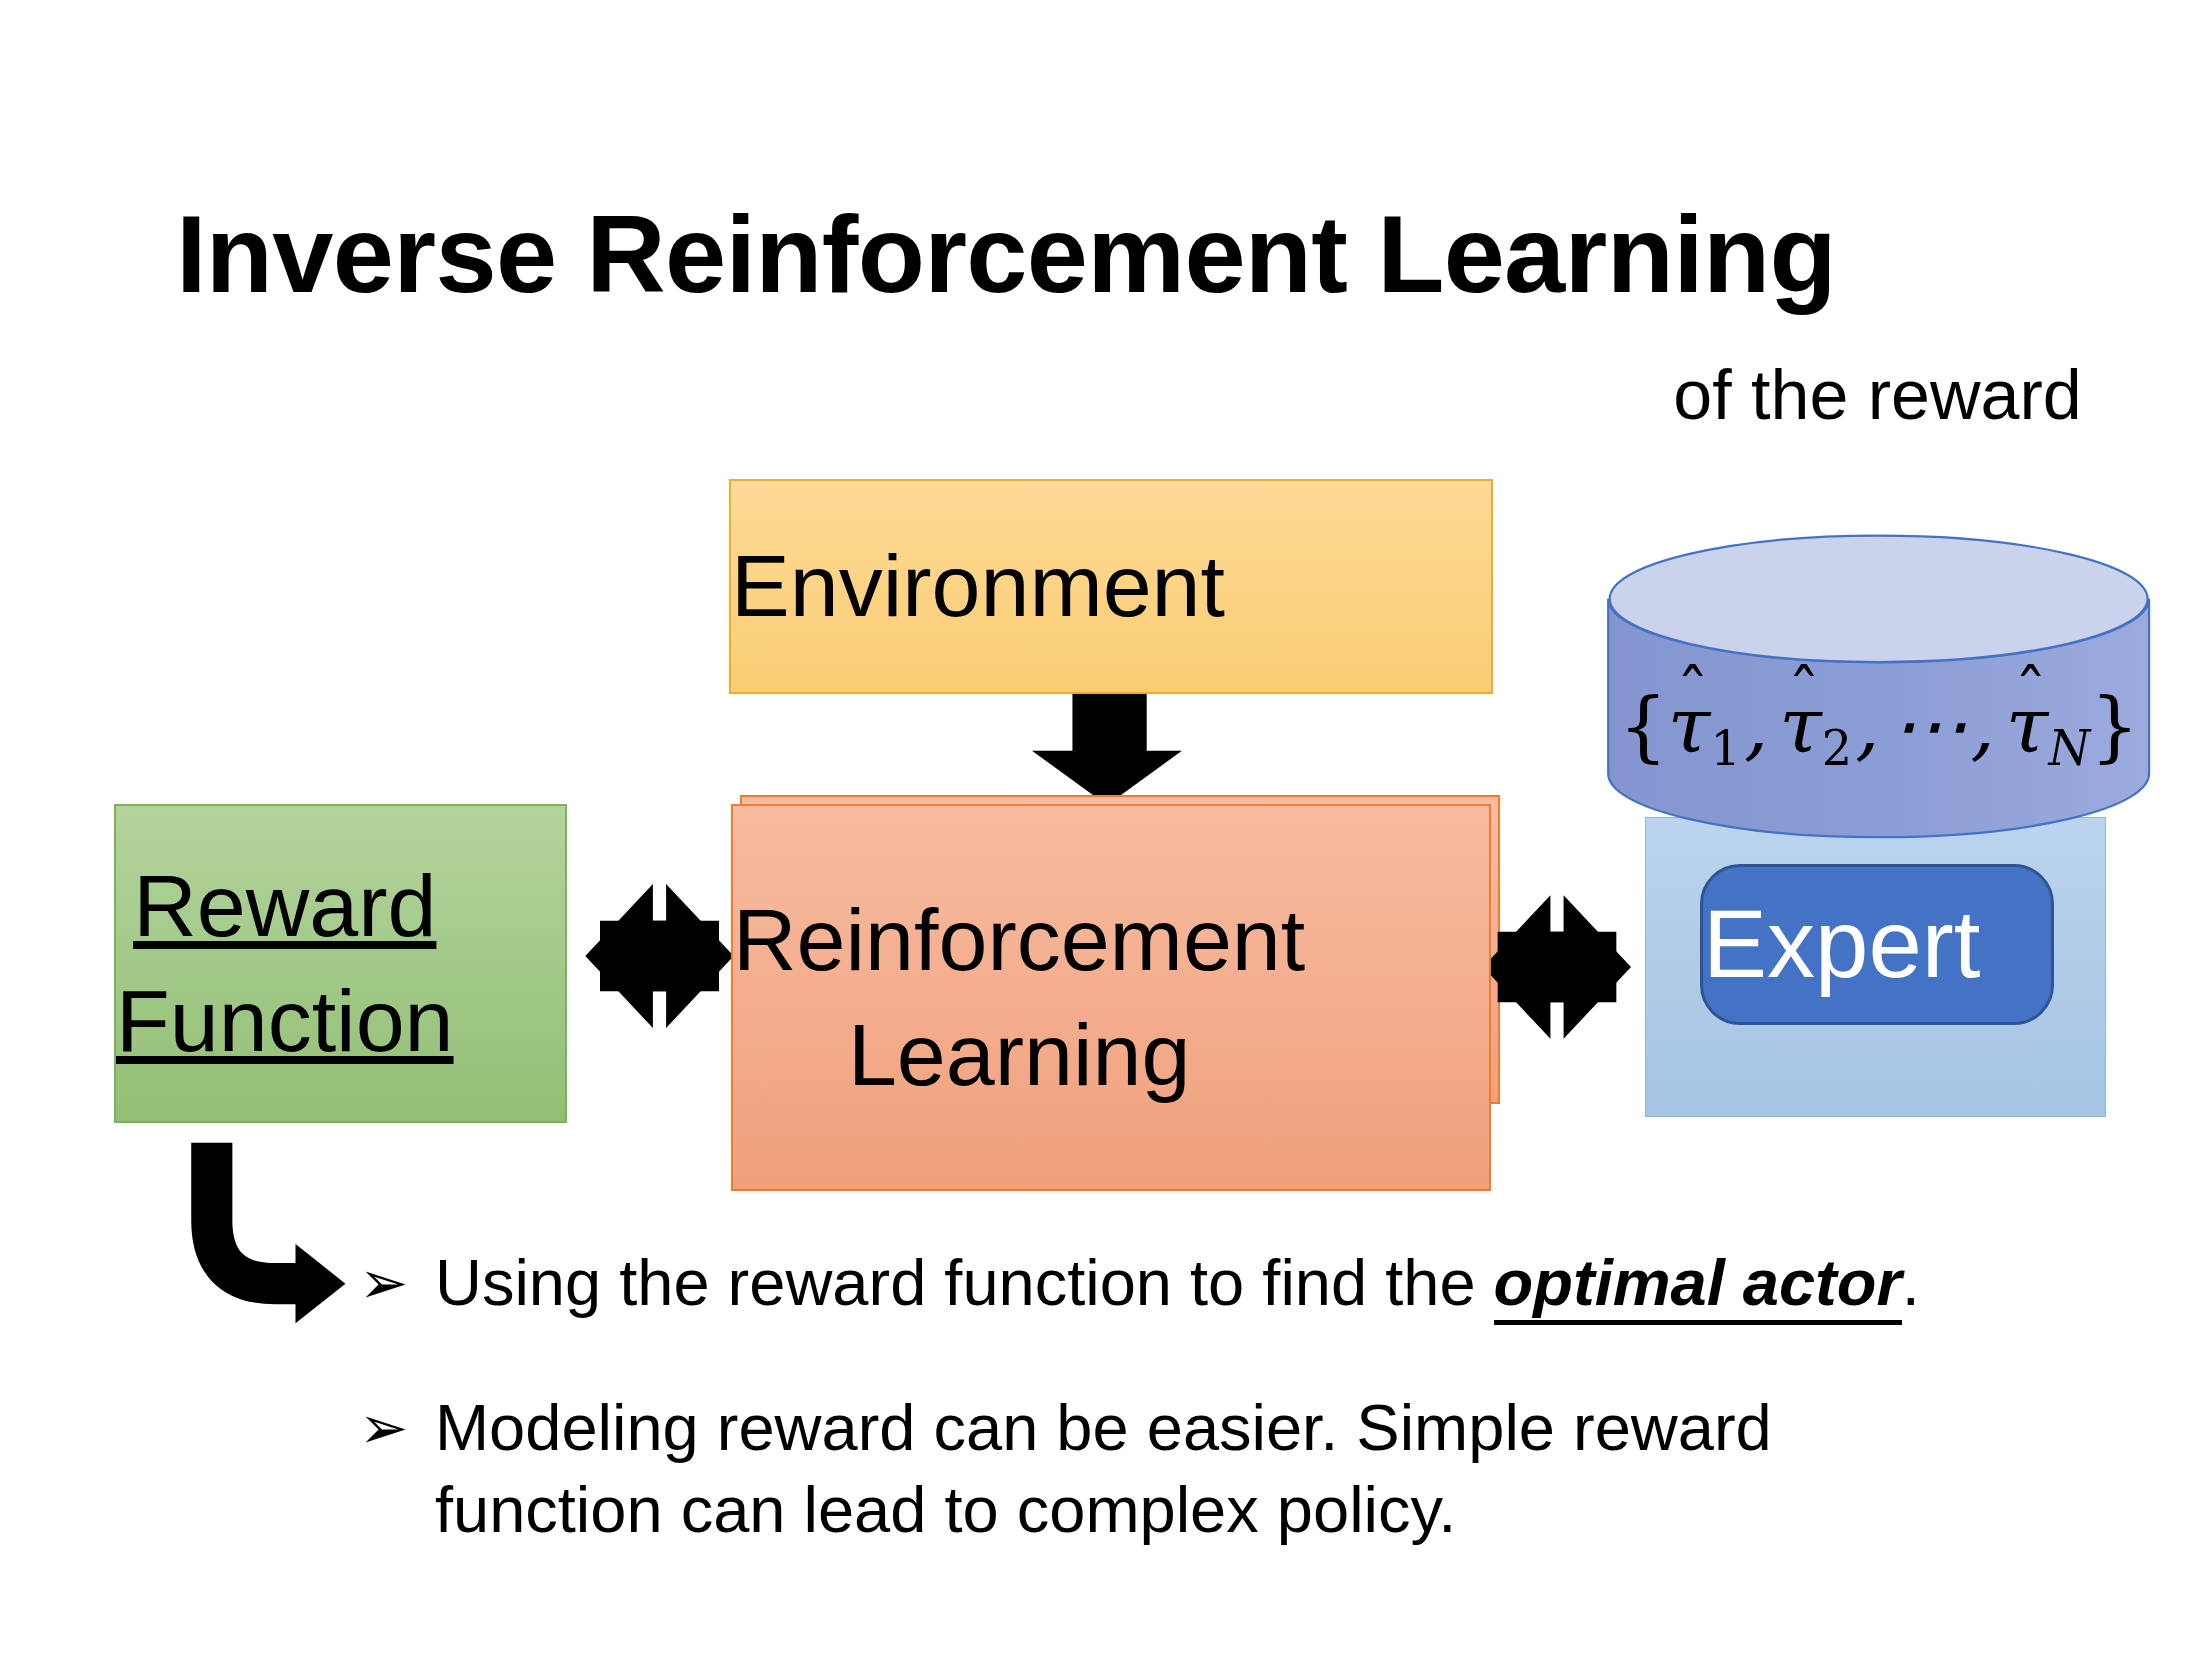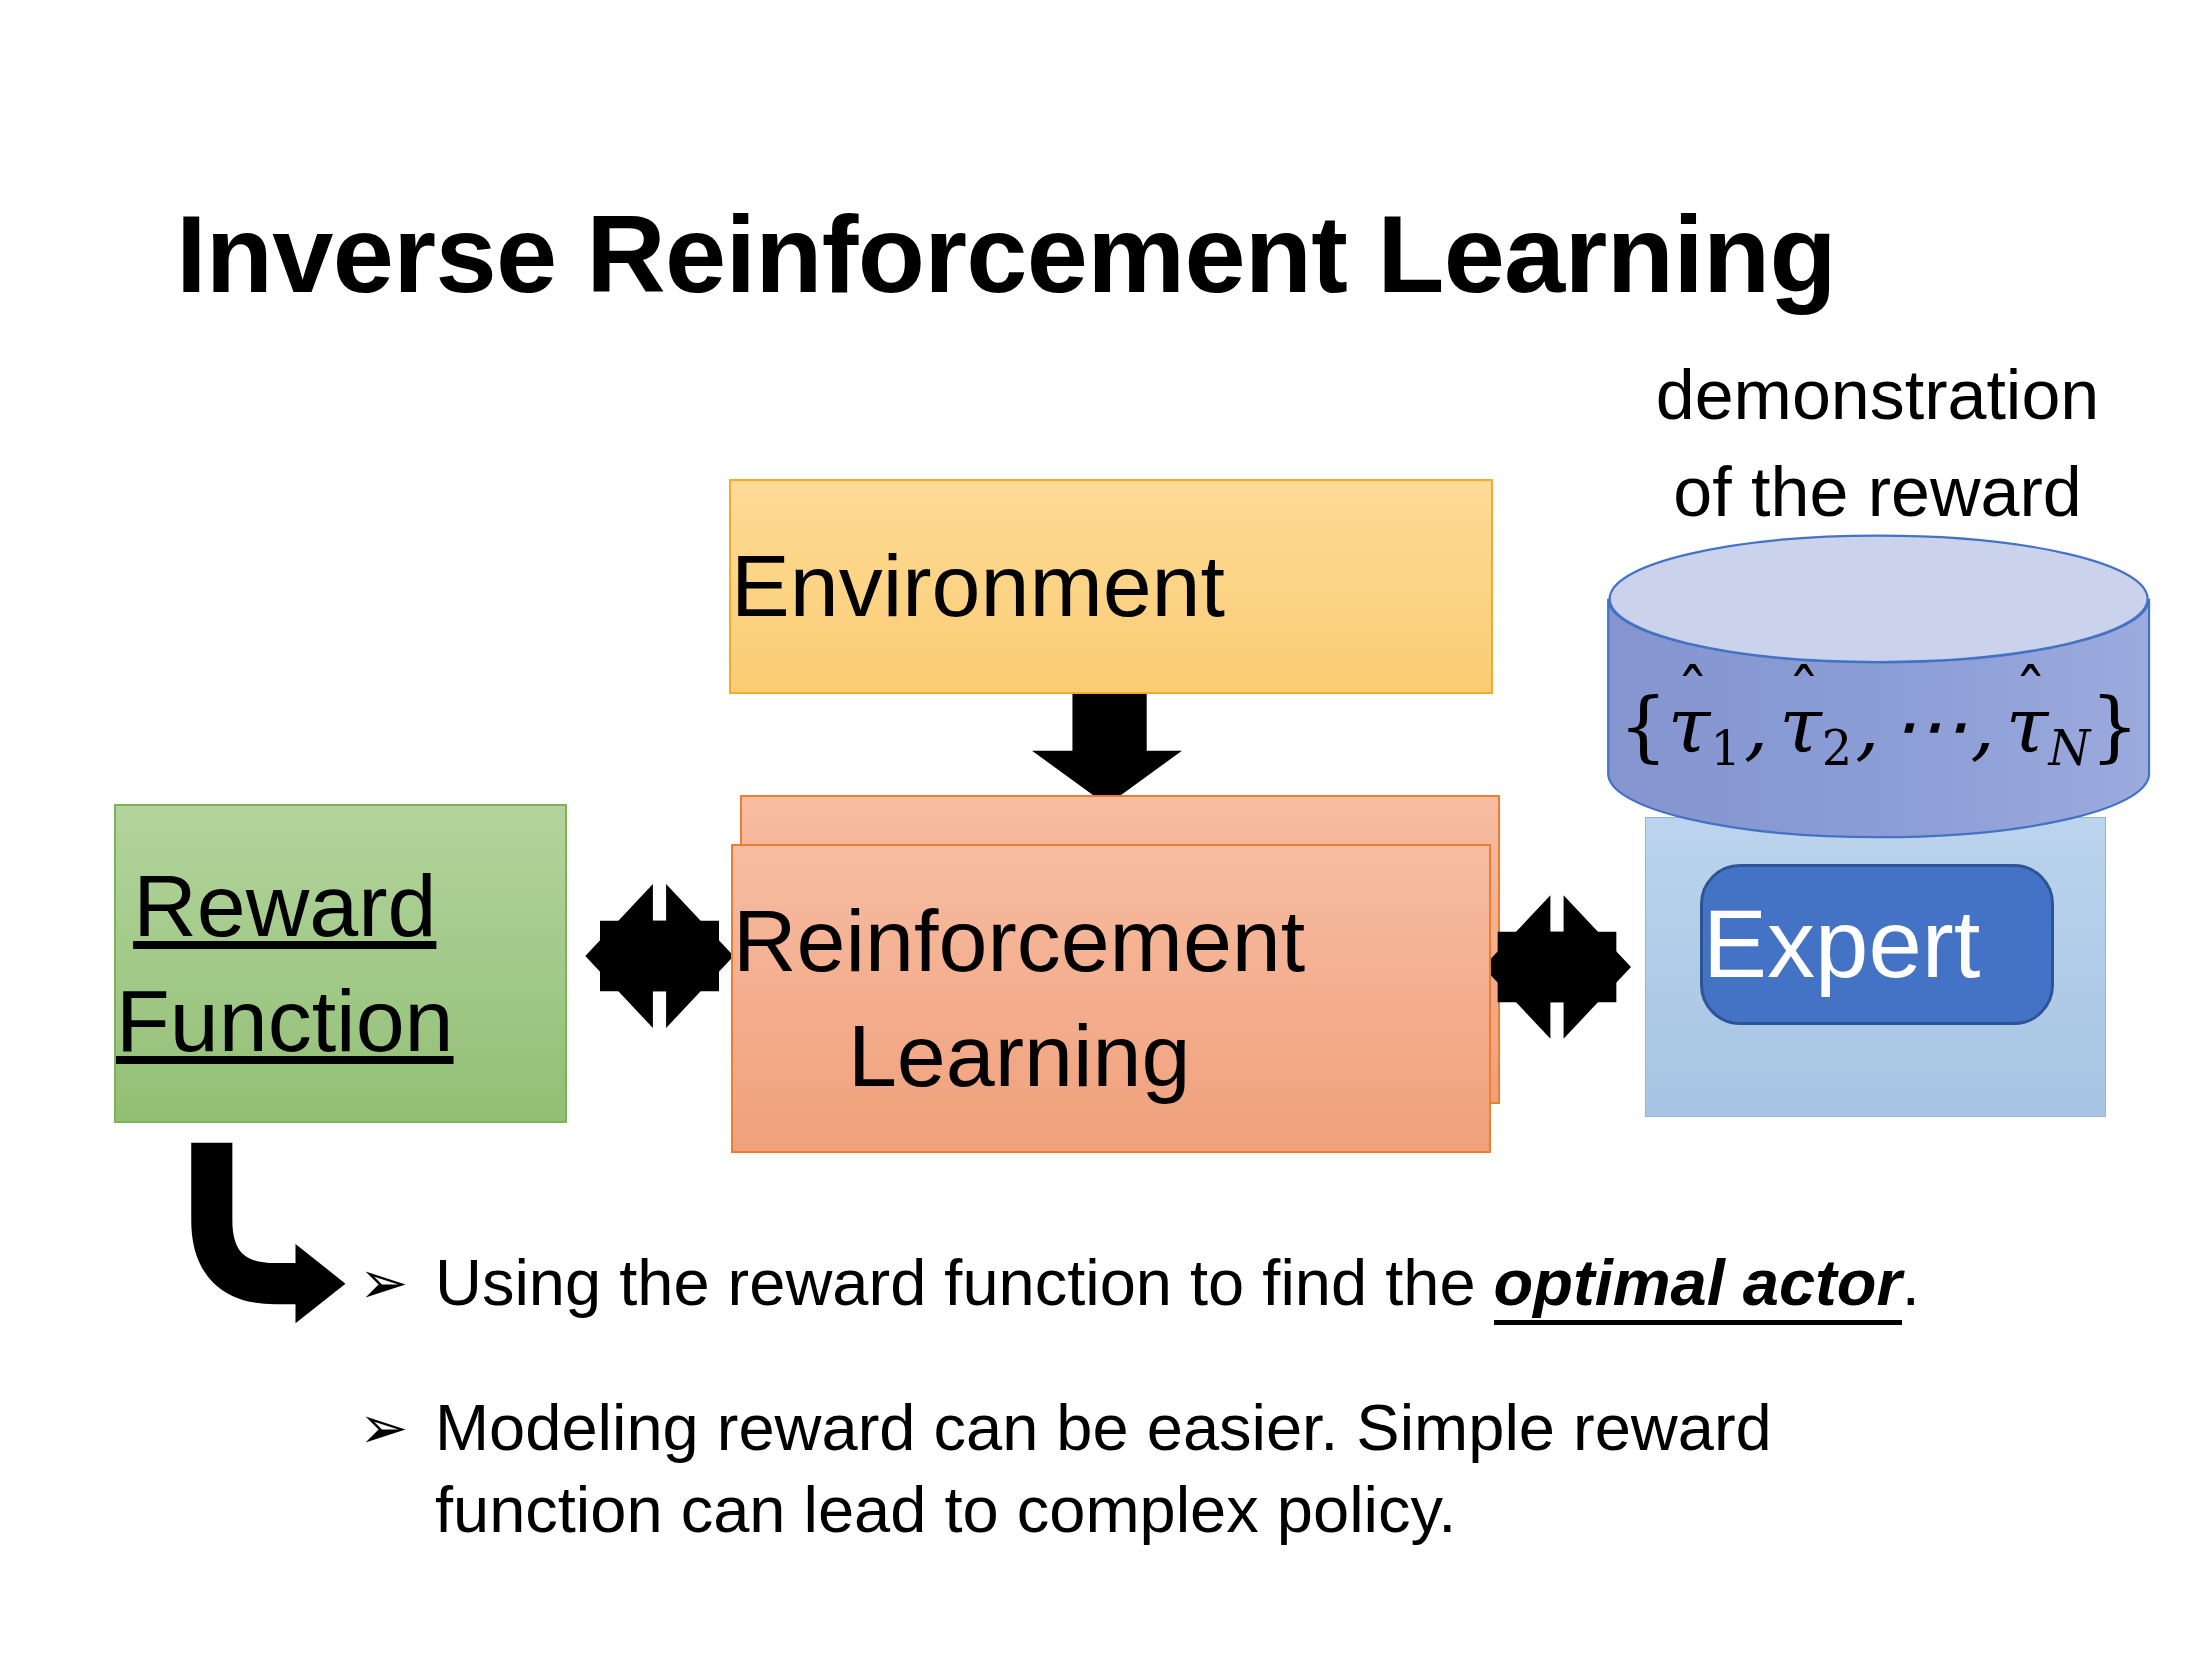--- a/index.html
+++ b/index.html
@@ -28,24 +28,23 @@
     left:729px;top:479px;width:764px;height:215px;
     background:linear-gradient(180deg,#FDDA96 0%,#FACD74 100%);
     border:2.9px solid #EFAC2E;
   }
   .rl-ghost{
     left:740px;top:795px;width:760px;height:309px;
     background:linear-gradient(180deg,#F7BCA1 0%,#F0A07B 100%);
     border:2.2px solid #ED7D31;box-sizing:border-box;
   }
   .rl{
-    left:731px;top:804px;width:760px;height:309px;
+    left:731px;top:804px;width:760px;height:387px;
     background:linear-gradient(180deg,#F7BCA1 0%,#F0A07B 100%);
     border:2.2px solid #ED7D31;
-    margin-top:40px;
   }
   .reward{
     left:114px;top:804px;width:453px;height:319px;
     background:linear-gradient(180deg,#B3D49D 0%,#92BF75 100%);
     border:2.2px solid #7DB259;
     text-decoration:underline;
   }
   .expert-container{
     left:1645px;top:817px;width:461px;height:300px;
     background:linear-gradient(180deg,#BCD4ED 0%,#A6C4E4 100%);
@@ -88,21 +87,20 @@
   .z5{z-index:5;}
 </style>
 </head>
 <body>
 
 <div class="slide">
 
   <h1 class="abs title" style="margin:0;">Inverse Reinforcement Learning</h1>
 
   <div class="abs caption">
-    <div>demonstration</div>
     <div>of the reward</div>
   </div>
 
   <div class="abs dbox env">
     <span>Environment</span>
   </div>
 
   <svg class="abs" style="left:1032px;top:694px;" width="150" height="112" viewBox="0 0 204 152">
     <polygon points="55,0 156,0 156,77 204,77 102,151 0,77 55,77" fill="#000"></polygon>
   </svg>

